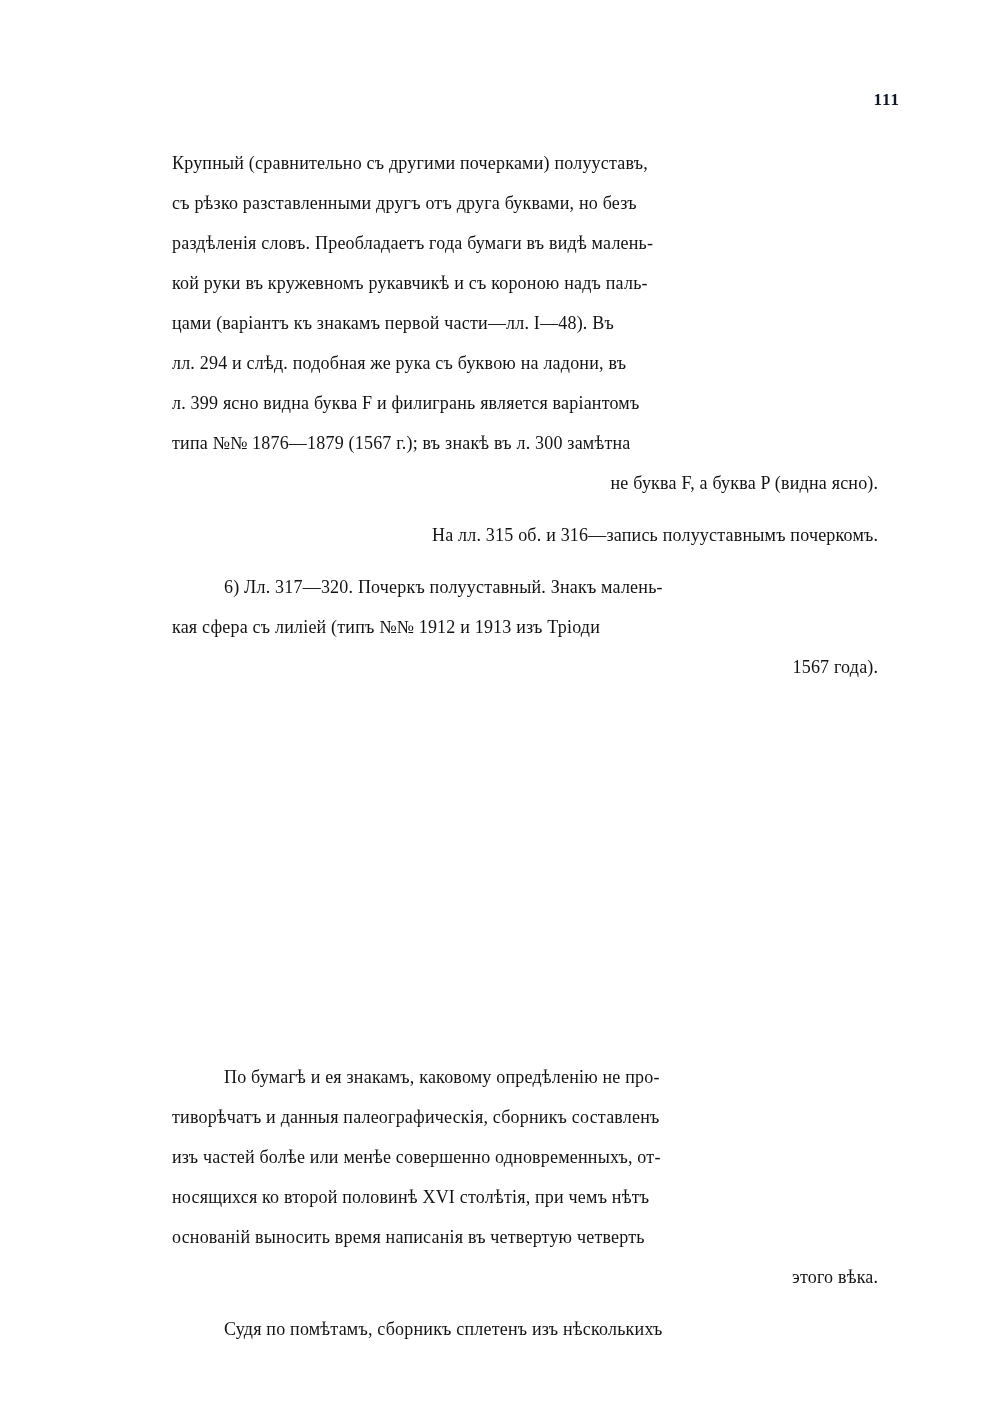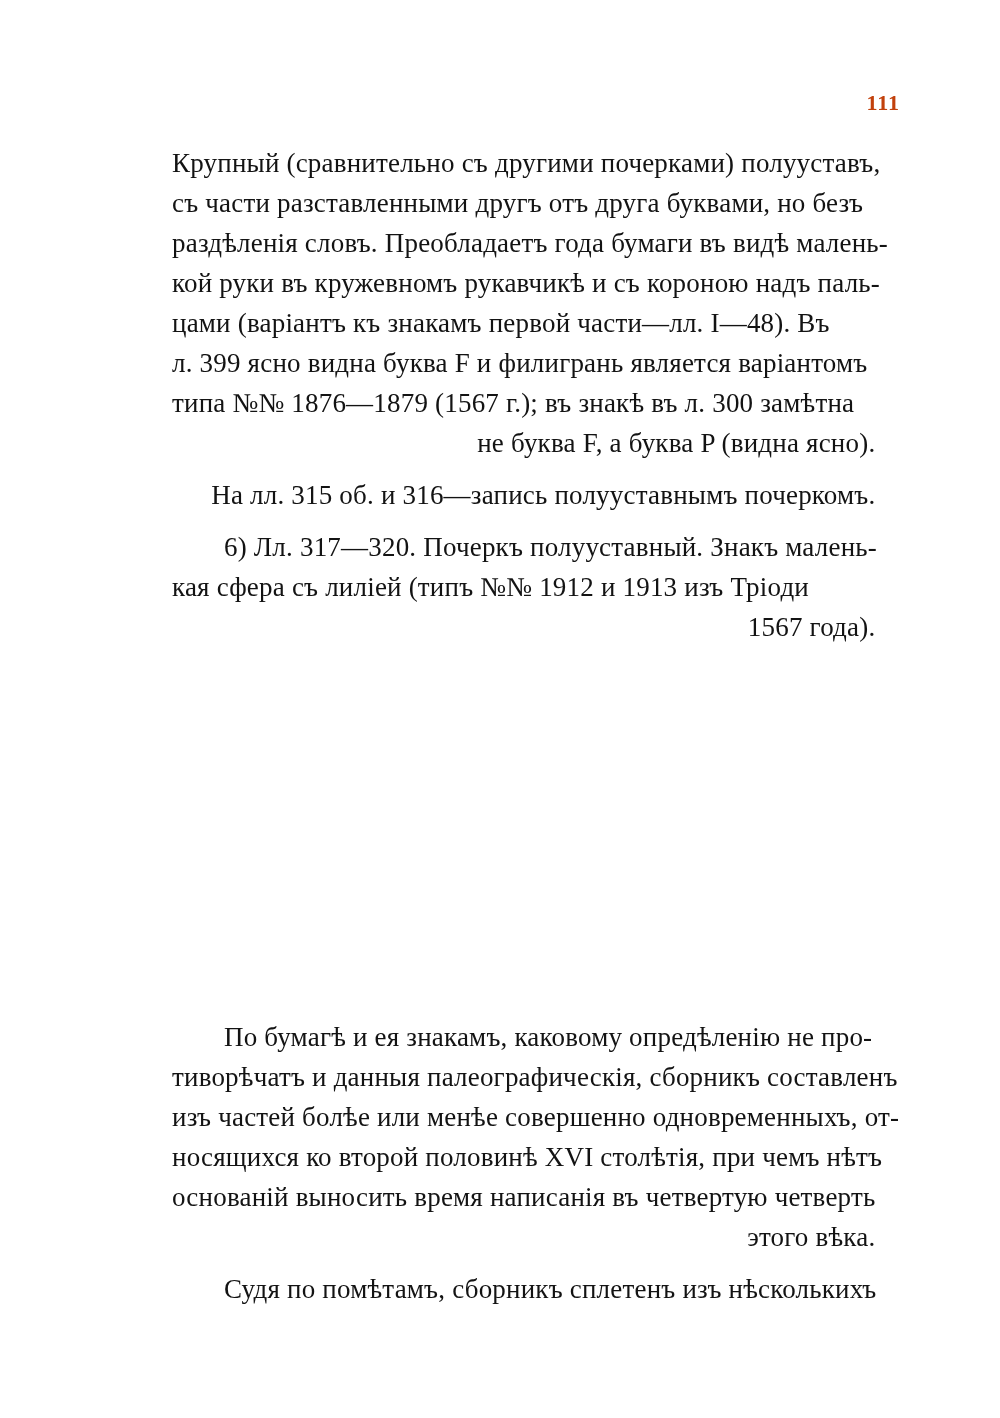--- a/index.html
+++ b/index.html
@@ -18,24 +18,24 @@
     font-family: "Liberation Serif", "DejaVu Serif", serif;
     color: #121212;
   }
 
   
   .folio {
     position: absolute;
     top: 90px;
     right: 100px;
     font-family: "Liberation Serif", "DejaVu Serif", serif;
-    font-size: 22px;
+    font-size: 17px;
     font-weight: 700;
     letter-spacing: 1px;
-    color: #c2410c;
+    color: #0f172a;
     text-align: right;
   }
 
   
   .textblock {
     position: absolute;
     left: 172px;
     top: 143px;
     width: 712px;
   }
@@ -52,21 +52,21 @@
   .para + .para {
     margin-top: 12px;
   }
 
   
   .jline {
     display: flex;
     justify-content: space-between;
     height: 40px;
     align-items: baseline;
-    font-size: 27px;
+    font-size: 18px;
   }
   .jline.left {
     justify-content: flex-end;
   }
   .jline.left > span { margin-right: 0.32em; }
 
   .jline > span { white-space: pre; }
   .note-row {
     display: block;
     height: 40px;
@@ -134,30 +134,33 @@
 
   <div class="folio">111</div>
 
   <div class="textblock">
 
     <div class="para">
       <div class="jline">
         <span>Крупный (сравнительно съ другими почерками) полууставъ,</span>
       </div>
       <div class="jline">
-        <span>съ части разставленными другъ отъ друга буквами, но безъ</span>
+        <span>съ рѣзко разставленными другъ отъ друга буквами, но безъ</span>
       </div>
       <div class="jline">
         <span>раздѣленія словъ. Преобладаетъ года бумаги въ видѣ малень-</span>
       </div>
       <div class="jline">
         <span>кой руки въ кружевномъ рукавчикѣ и съ короною надъ паль-</span>
       </div>
       <div class="jline">
         <span>цами (варіантъ къ знакамъ первой части—лл. I—48). Въ</span>
+      </div>
+      <div class="jline">
+        <span>лл. 294 и слѣд. подобная же рука съ буквою на ладони, въ</span>
       </div>
       <div class="jline">
         <span>л. 399 ясно видна буква F и филигрань является варіантомъ</span>
       </div>
       <div class="jline">
         <span>типа №№ 1876—1879 (1567 г.); въ знакѣ въ л. 300 замѣтна</span>
       </div>
       <div class="jline left">
         <span>не буква F, а буква P (видна ясно).</span>
       </div>

